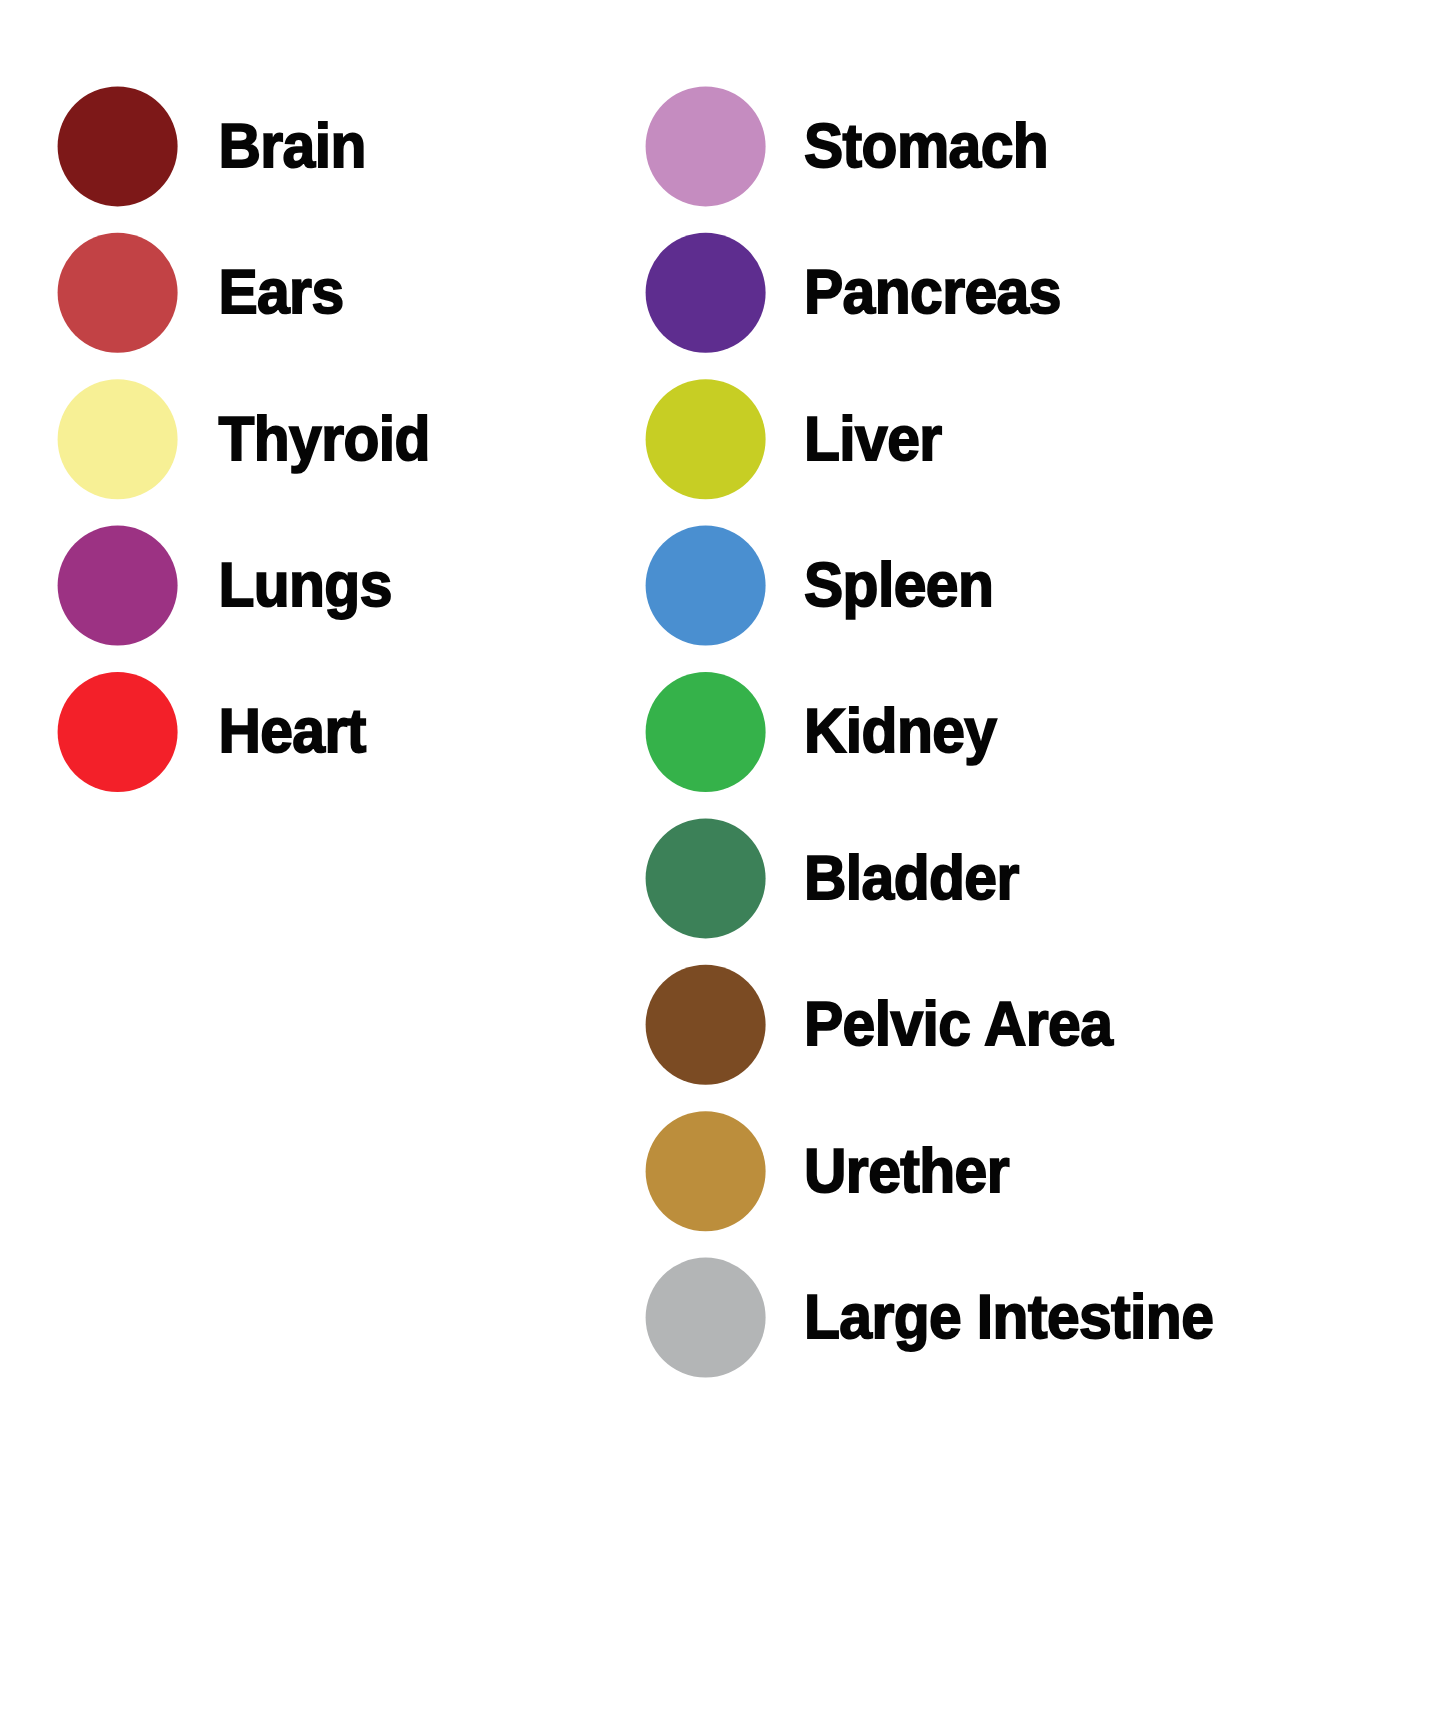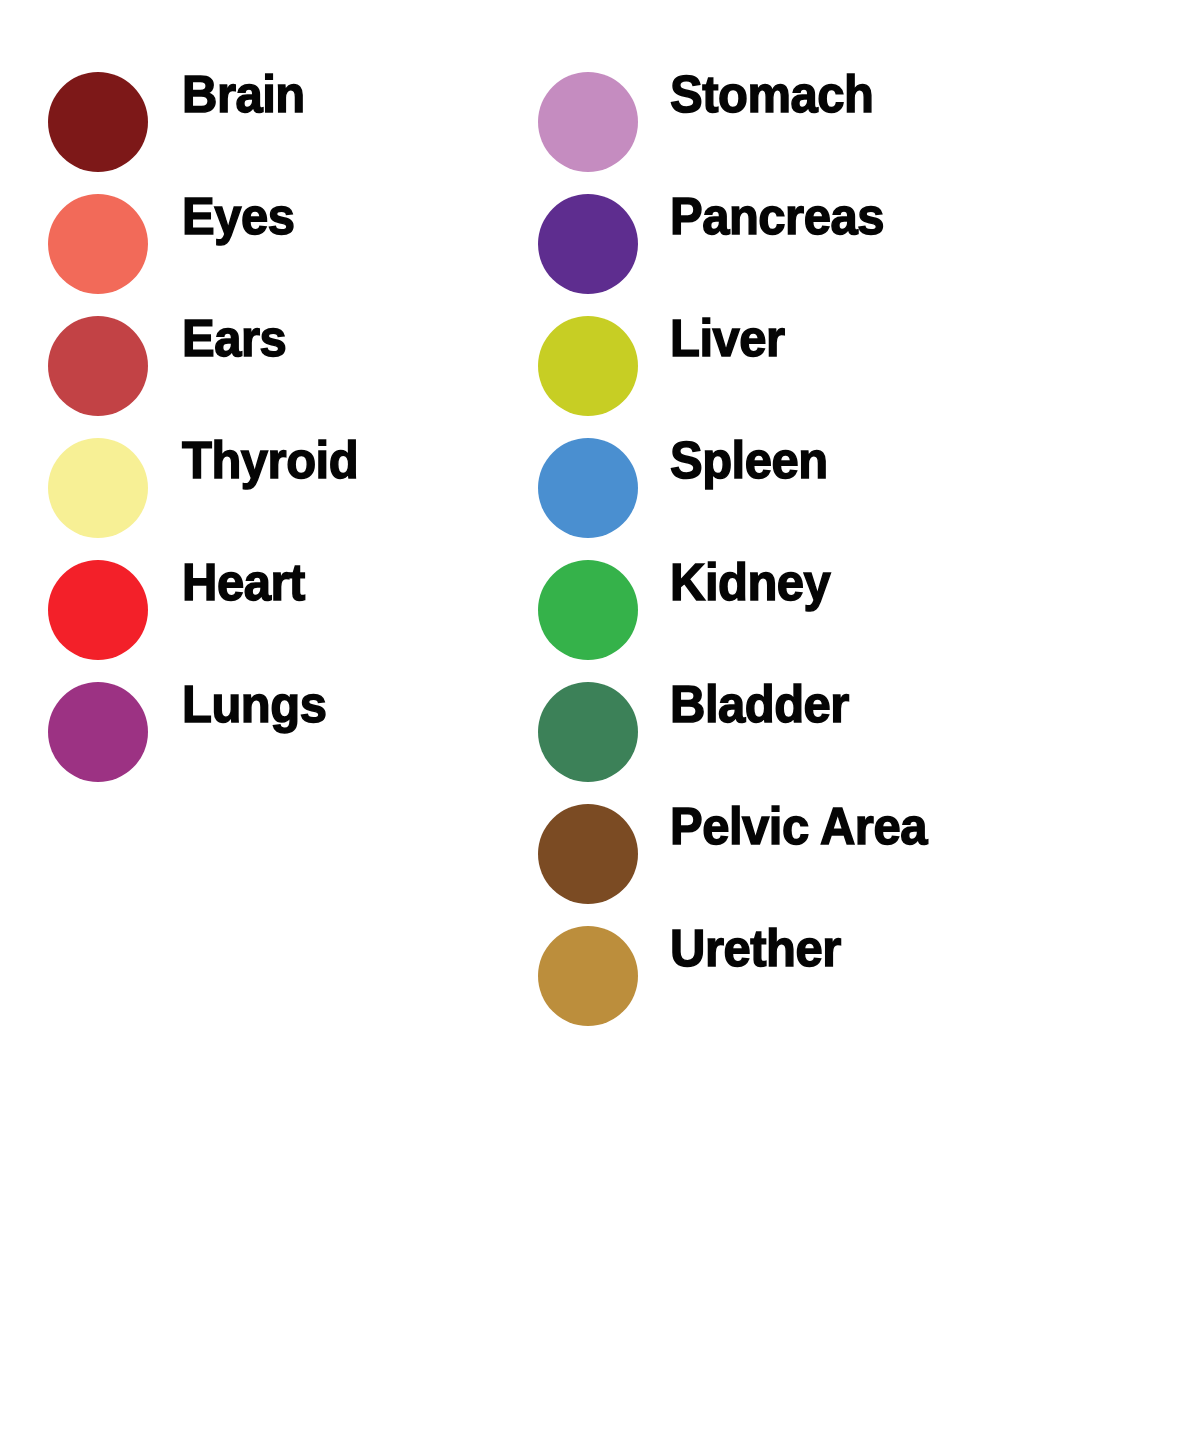--- a/index.html
+++ b/index.html
@@ -29,20 +29,21 @@
   .legend-column {
     position: absolute;
     top: 72px;
   }
 
   .legend-column.left  { left: 48px;  width: 470px; }
   .legend-column.right { left: 538px; width: 640px; }
 
   .legend-row {
     display: flex;
+    align-items: center;
     height: 100px;
     margin-bottom: 22px;
   }
 
   .swatch {
     flex: 0 0 auto;
     width: 100px;
     height: 100px;
     border-radius: 50%;
     box-sizing: border-box;
@@ -70,38 +71,34 @@
 
 <div id="legend-root">
   <div class="legend-columns">
 
     <div class="legend-column left">
         <div class="legend-row">
           <span class="swatch" style="background: rgb(125, 24, 24);"></span>
           <span class="swatch-label">Brain</span>
         </div>
         <div class="legend-row">
-          <span class="swatch" style="background: rgb(242, 106, 89);"></span>
-          <span class="swatch-label">Eyes</span>
-        </div>
-        <div class="legend-row">
           <span class="swatch" style="background: rgb(194, 66, 69);"></span>
           <span class="swatch-label">Ears</span>
         </div>
         <div class="legend-row">
           <span class="swatch" style="background: rgb(247, 240, 149);"></span>
           <span class="swatch-label">Thyroid</span>
         </div>
         <div class="legend-row">
+          <span class="swatch" style="background: rgb(156, 50, 131);"></span>
+          <span class="swatch-label">Lungs</span>
+        </div>
+        <div class="legend-row">
           <span class="swatch" style="background: rgb(243, 32, 41);"></span>
           <span class="swatch-label">Heart</span>
-        </div>
-        <div class="legend-row">
-          <span class="swatch" style="background: rgb(156, 50, 131);"></span>
-          <span class="swatch-label">Lungs</span>
         </div>
       </div>
 
     <div class="legend-column right">
         <div class="legend-row">
           <span class="swatch" style="background: rgb(197, 140, 192);"></span>
           <span class="swatch-label">Stomach</span>
         </div>
         <div class="legend-row">
           <span class="swatch" style="background: rgb(94, 45, 143);"></span>
@@ -124,16 +121,20 @@
           <span class="swatch-label">Bladder</span>
         </div>
         <div class="legend-row">
           <span class="swatch" style="background: rgb(123, 75, 35);"></span>
           <span class="swatch-label">Pelvic Area</span>
         </div>
         <div class="legend-row">
           <span class="swatch" style="background: rgb(188, 142, 60);"></span>
           <span class="swatch-label">Urether</span>
         </div>
+        <div class="legend-row">
+          <span class="swatch" style="background: rgb(179, 181, 182);"></span>
+          <span class="swatch-label">Large Intestine</span>
+        </div>
       </div>
 
   </div>
 </div>
 
 </body></html>

